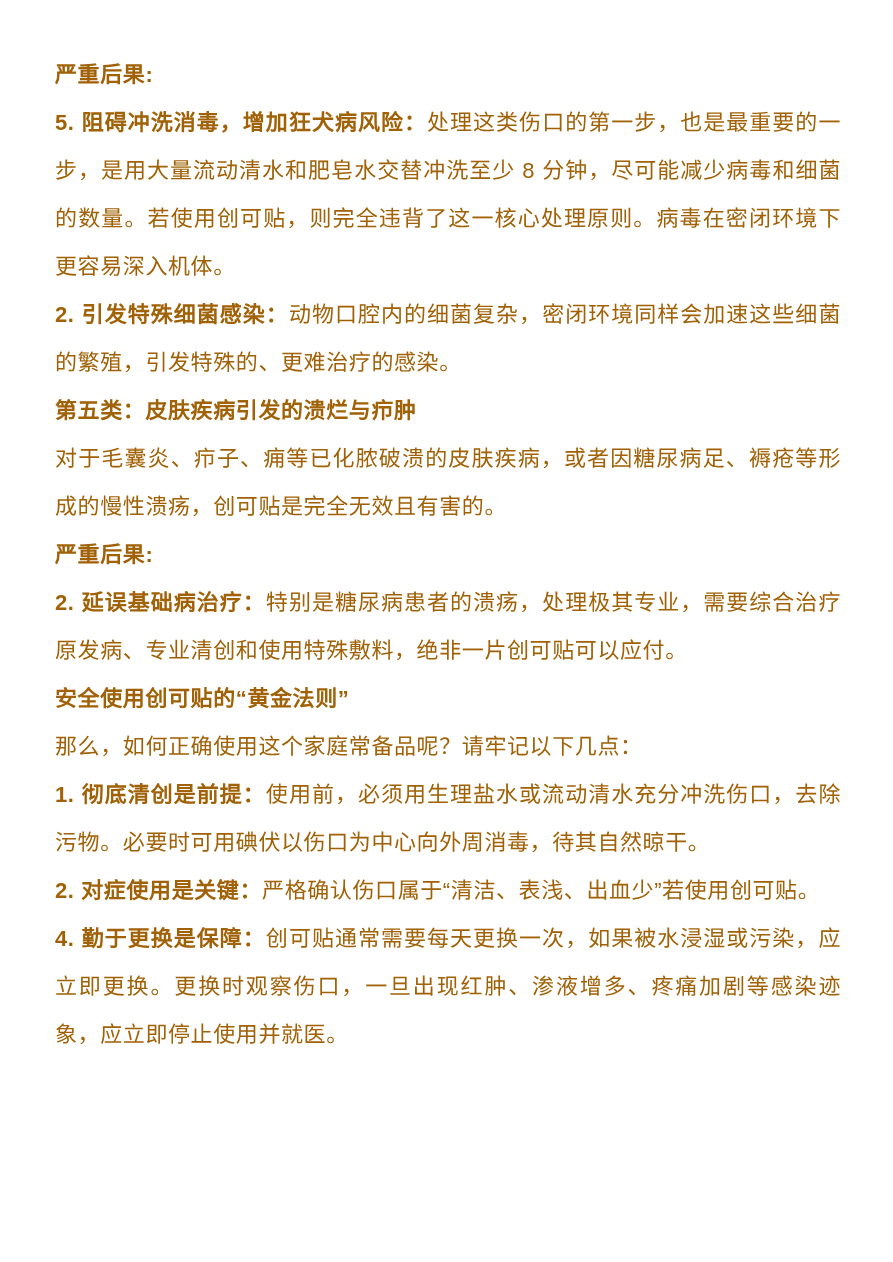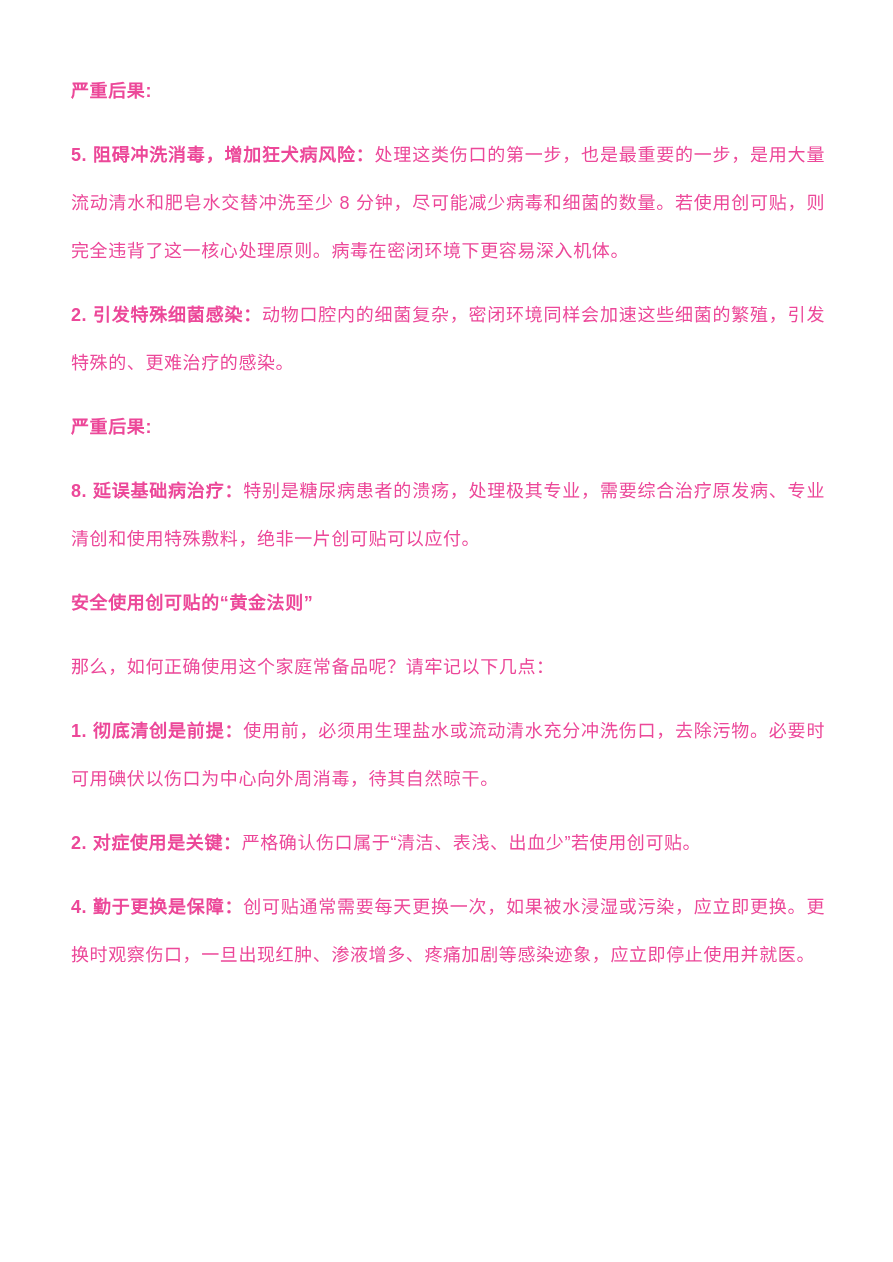--- a/index.html
+++ b/index.html
@@ -14,42 +14,44 @@
     box-sizing: border-box;
     background: #ffffff;
     padding: 51px 52px 0 55px;
     overflow: hidden;
     font-family: "Liberation Sans", sans-serif;
   }
   .doc-body {
     width: 786px;
   }
   .para {
-    margin: 16px;
+    margin: 0;
     padding: 0;
-    font-size: 18px;
+    font-size: 22px;
     line-height: 48px;
     letter-spacing: 0.6px;
-    color: #ec4899;
+    color: #a16207;
     text-align: justify;
     font-family: "Liberation Sans", sans-serif;
   }
   .run { font-weight: 400; }
   .run.bold { font-weight: 700; }
   .para.heading .run { font-weight: 700; }
 </style>
 </head>
 <body>
 
 <div class="page">
   <div class="doc-body">
       <p class="para heading"><span class="run bold">严重后果:</span></p>
       <p class="para item"><span class="run bold">5. 阻碍冲洗消毒，增加狂犬病风险：</span><span class="run">处理这类伤口的第一步，也是最重要的一步，是用大量流动清水和肥皂水交替冲洗至少 8 分钟，尽可能减少病毒和细菌的数量。若使用创可贴，则完全违背了这一核心处理原则。病毒在密闭环境下更容易深入机体。</span></p>
       <p class="para item"><span class="run bold">2. 引发特殊细菌感染：</span><span class="run">动物口腔内的细菌复杂，密闭环境同样会加速这些细菌的繁殖，引发特殊的、更难治疗的感染。</span></p>
+      <p class="para heading"><span class="run bold">第五类：皮肤疾病引发的溃烂与疖肿</span></p>
+      <p class="para body"><span class="run">对于毛囊炎、疖子、痈等已化脓破溃的皮肤疾病，或者因糖尿病足、褥疮等形成的慢性溃疡，创可贴是完全无效且有害的。</span></p>
       <p class="para heading"><span class="run bold">严重后果:</span></p>
-      <p class="para item"><span class="run bold">8. 延误基础病治疗：</span><span class="run">特别是糖尿病患者的溃疡，处理极其专业，需要综合治疗原发病、专业清创和使用特殊敷料，绝非一片创可贴可以应付。</span></p>
+      <p class="para item"><span class="run bold">2. 延误基础病治疗：</span><span class="run">特别是糖尿病患者的溃疡，处理极其专业，需要综合治疗原发病、专业清创和使用特殊敷料，绝非一片创可贴可以应付。</span></p>
       <p class="para heading"><span class="run bold">安全使用创可贴的“黄金法则”</span></p>
       <p class="para body"><span class="run">那么，如何正确使用这个家庭常备品呢？请牢记以下几点：</span></p>
       <p class="para item"><span class="run bold">1. 彻底清创是前提：</span><span class="run">使用前，必须用生理盐水或流动清水充分冲洗伤口，去除污物。必要时可用碘伏以伤口为中心向外周消毒，待其自然晾干。</span></p>
       <p class="para item"><span class="run bold">2. 对症使用是关键：</span><span class="run">严格确认伤口属于“清洁、表浅、出血少”若使用创可贴。</span></p>
       <p class="para item"><span class="run bold">4. 勤于更换是保障：</span><span class="run">创可贴通常需要每天更换一次，如果被水浸湿或污染，应立即更换。更换时观察伤口，一旦出现红肿、渗液增多、疼痛加剧等感染迹象，应立即停止使用并就医。</span></p>
     </div>
 </div>
 
 </body></html>

